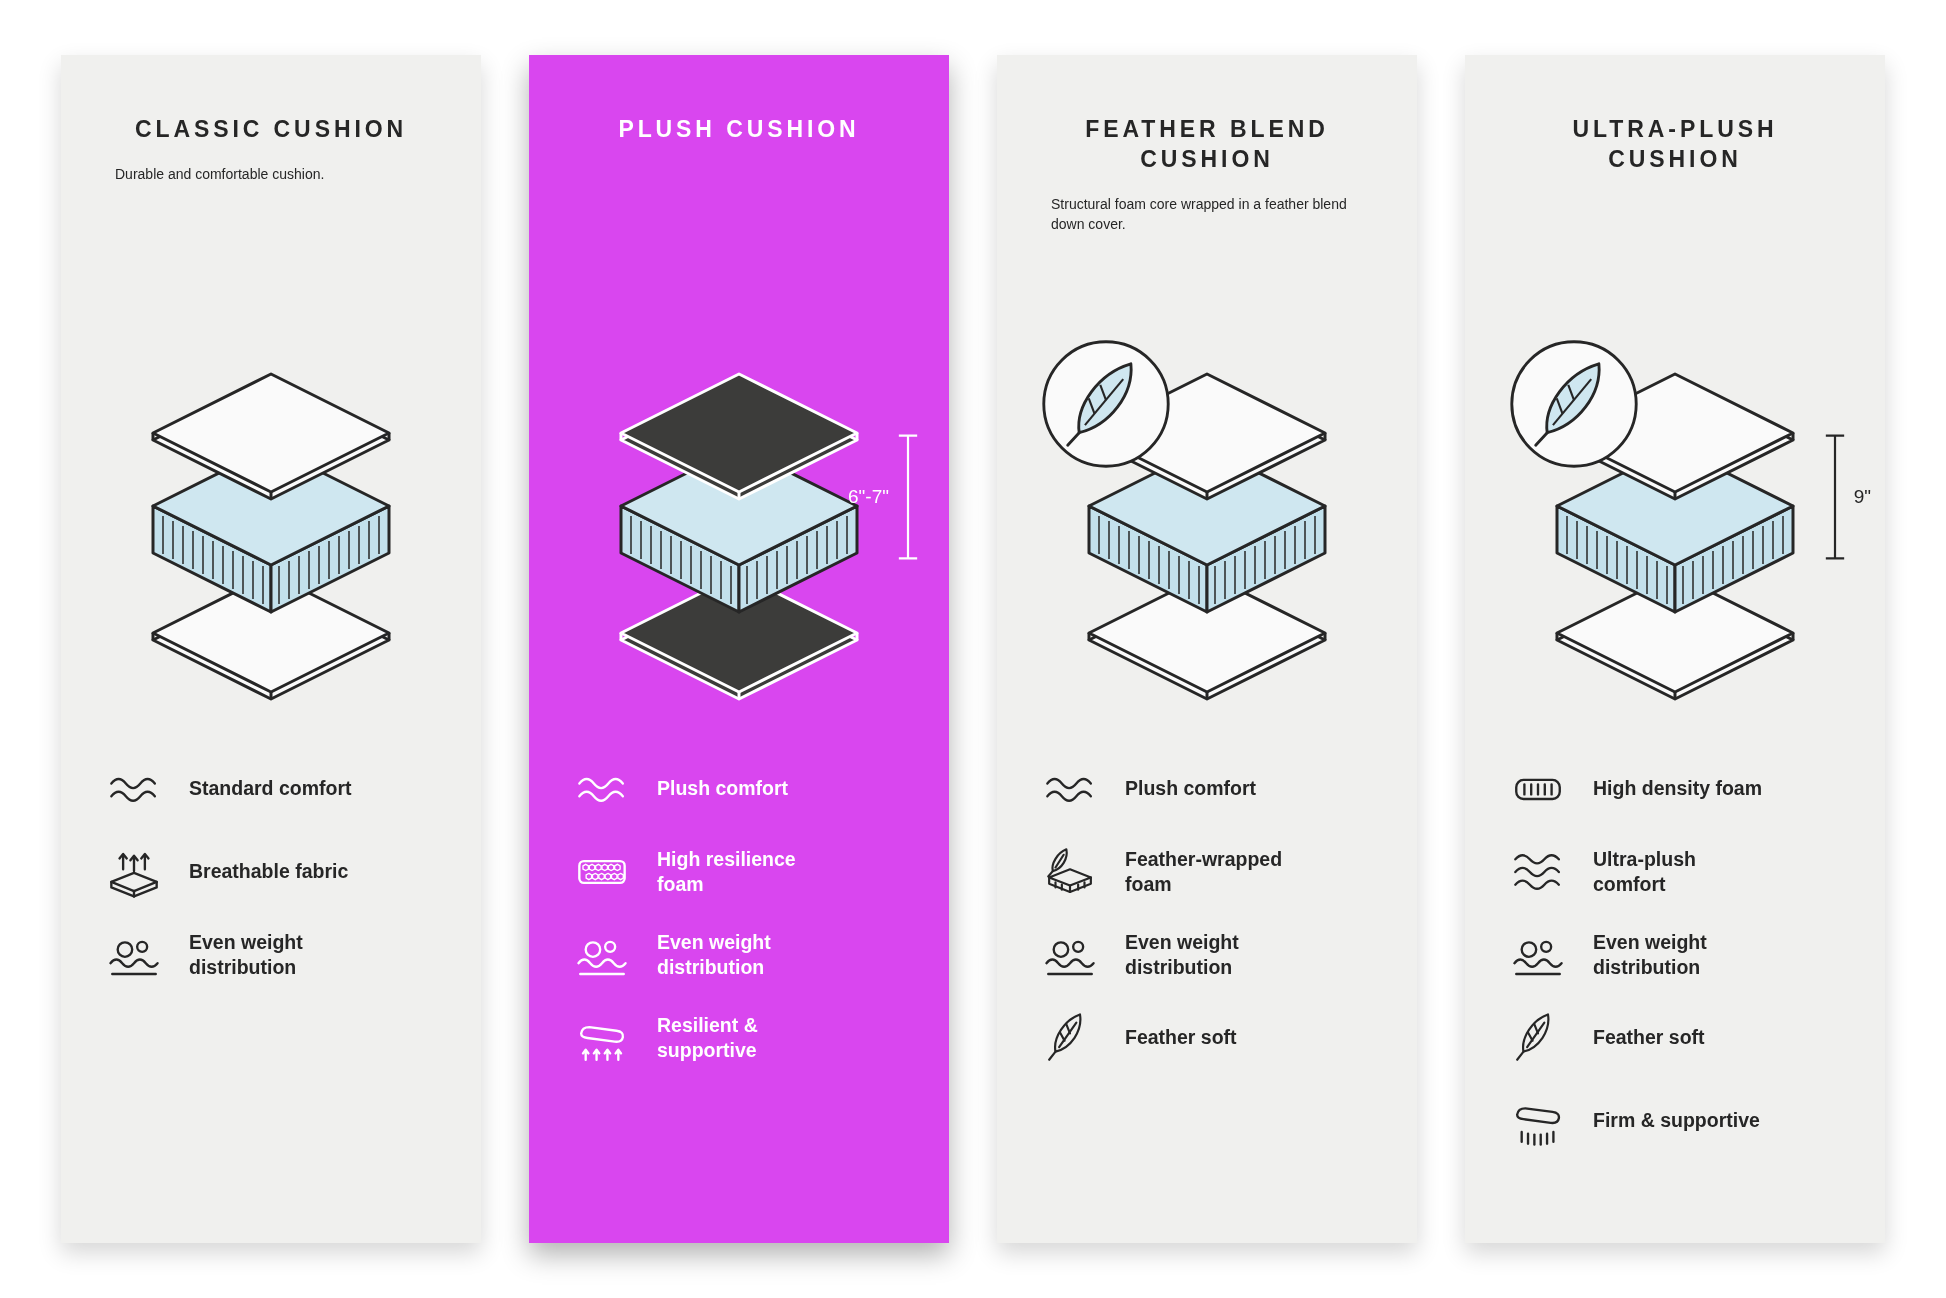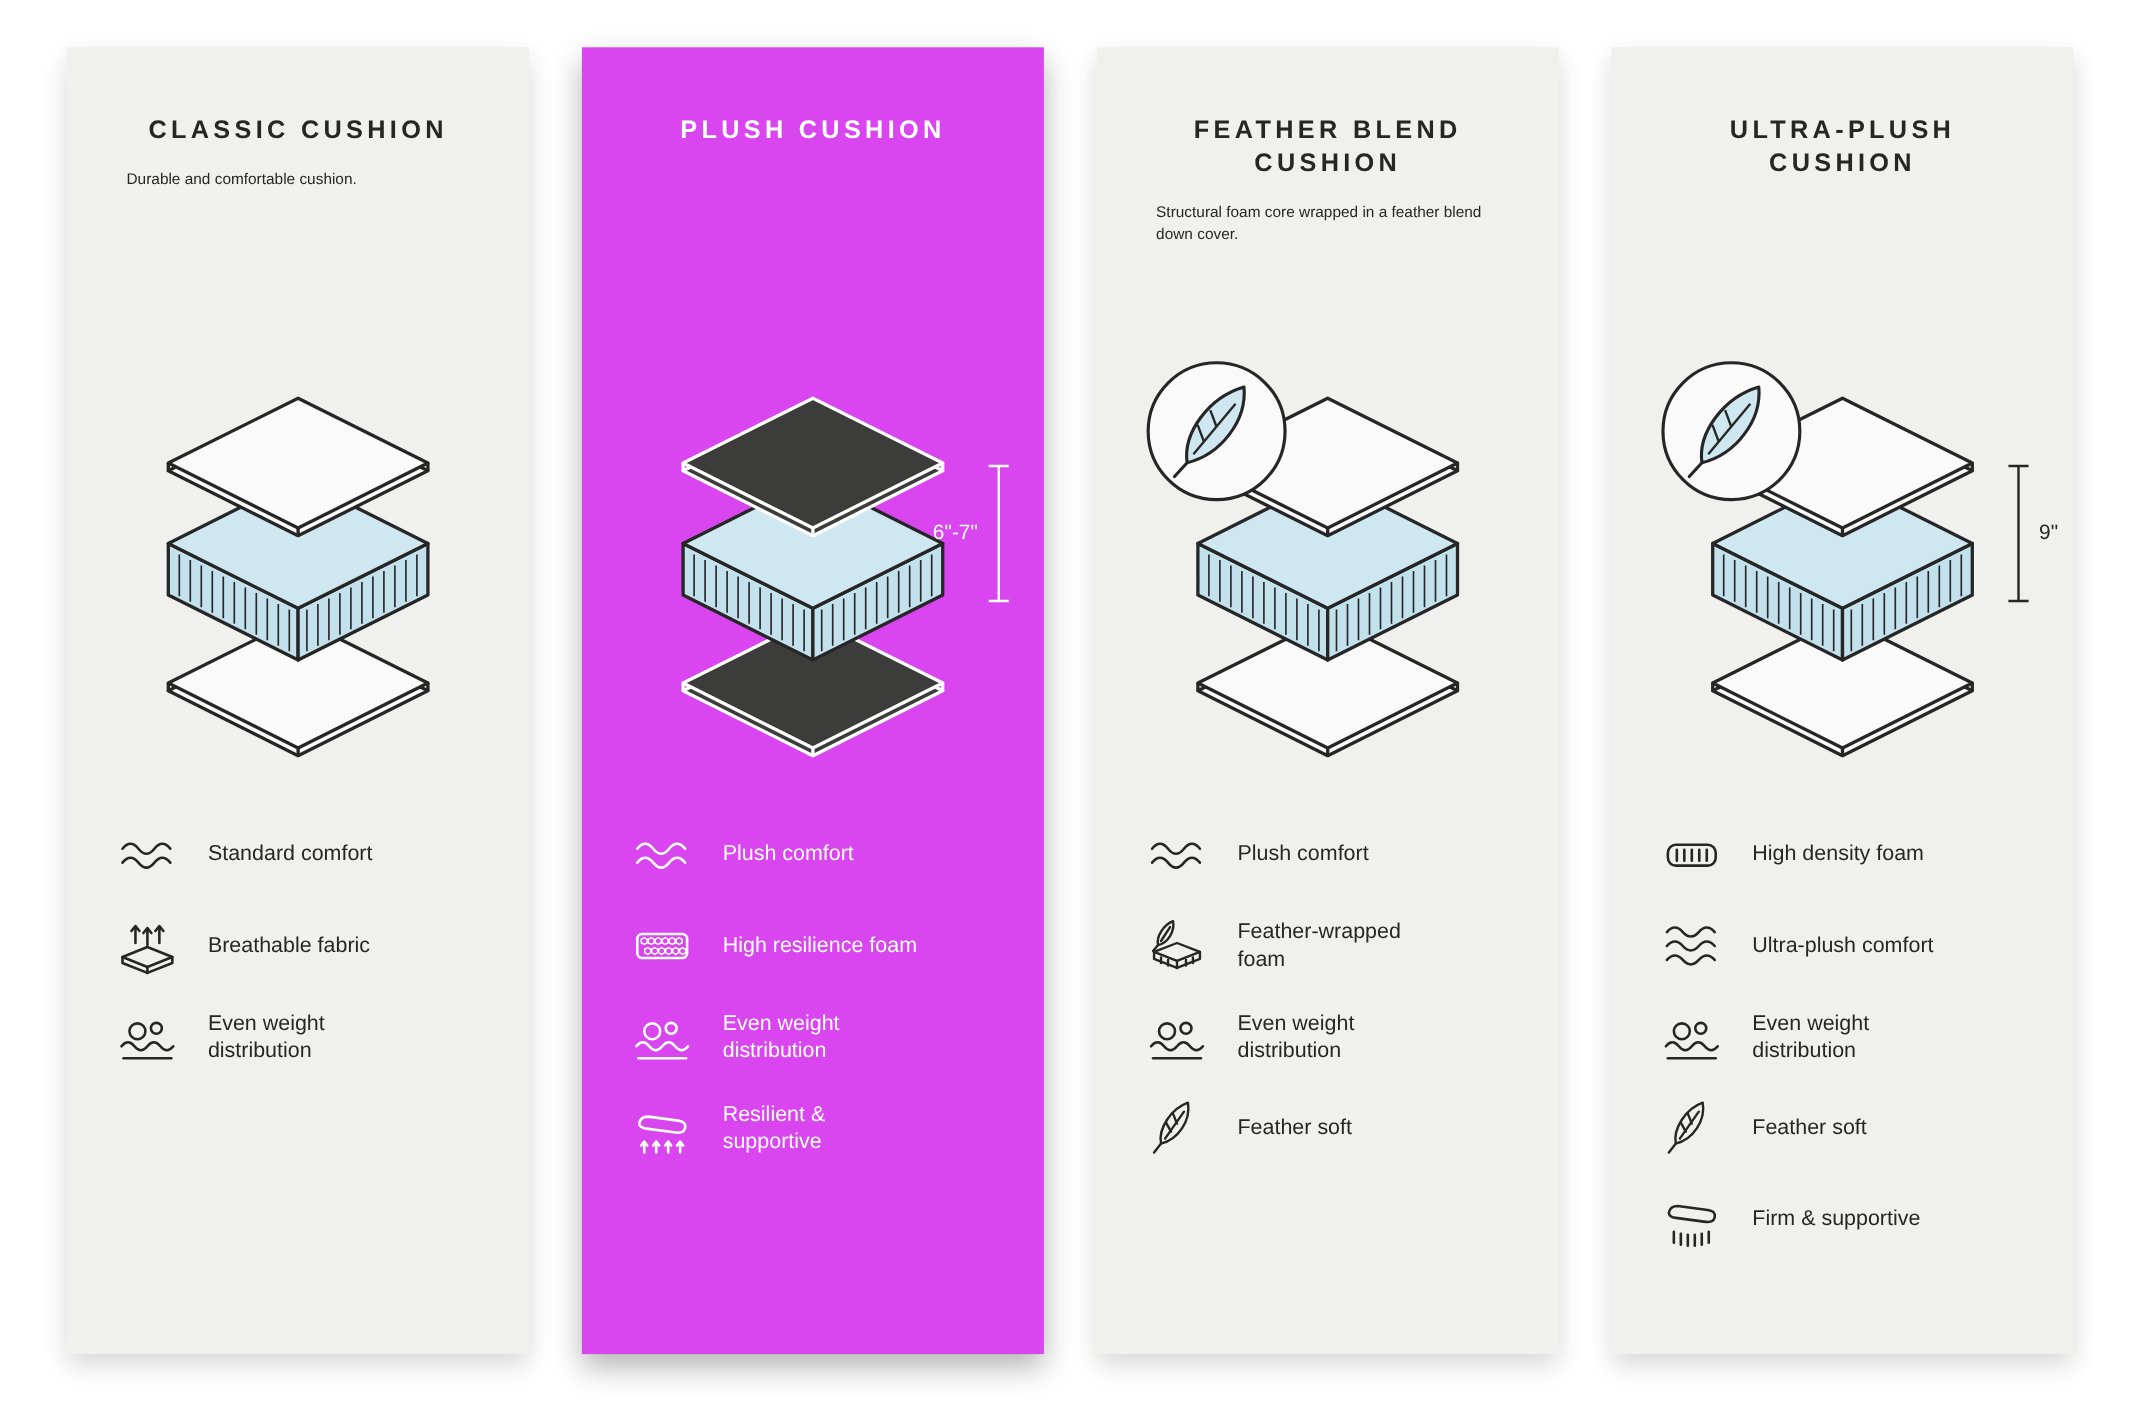--- a/index.html
+++ b/index.html
@@ -6,21 +6,21 @@
   html, body { width: 1946px; height: 1298px; }
   body {
     background: #ffffff;
     font-family: "Liberation Sans", sans-serif;
     overflow: hidden;
   }
   .board {
     display: flex;
     gap: 48px;
     justify-content: center;
-    padding-top: 43px;
+    padding-top: 55px;
   }
   .panel {
     width: 420px;
     height: 1188px;
     background: #f0f0ee;
     color: #262626;
     --plate: #fafafa;
     --foam: #cfe7f0;
     --foamside: #c3e1ec;
     --ink: #262626;
@@ -74,20 +74,21 @@
   .measure.label-right { right: -56px; }
   .ruler { width: 22px; height: 140px; display: block; }
   .mlabel { font-size: 19px; white-space: nowrap; }
   .features {
     list-style: none;
     margin-top: 56px;
     display: flex;
     flex-direction: column;
     gap: 25px;
     padding-left: 8px;
+    font-weight: bold;
   }
   .feature { display: flex; align-items: center; gap: 26px; min-height: 46px; }
   .ficon { width: 58px; height: 58px; flex: 0 0 58px; }
   .flabel { font-size: 19.5px; line-height: 1.3; max-width: 178px; }
 </style>
 </head>
 <body>
 
 <svg width="0" height="0" style="position:absolute" aria-hidden="true">
   <defs>

